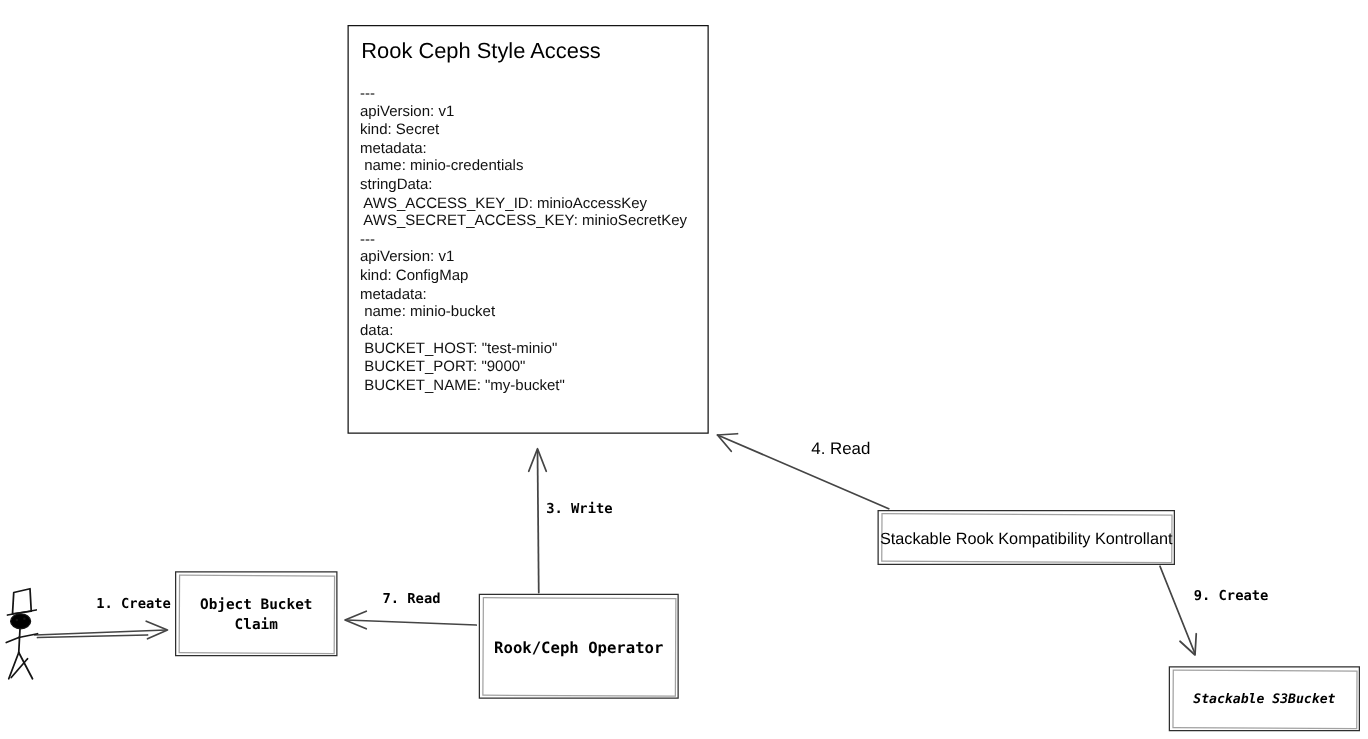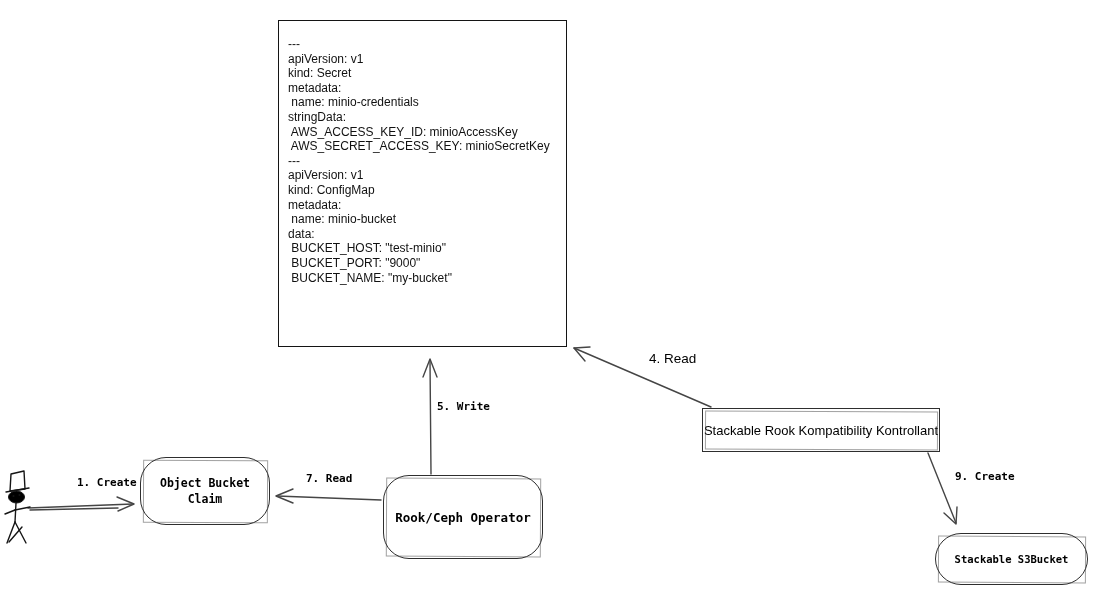--- a/index.html
+++ b/index.html
@@ -23,44 +23,45 @@
   
   .node{
     position:absolute;box-sizing:border-box;background:#fff;
     border:1.4px solid #2e2e2e;display:flex;align-items:center;justify-content:center;
     text-align:center;
   }
   .node::after{
     content:"";position:absolute;inset:1.5px;border:1px solid rgba(46,46,46,0.45);
     transform:rotate(0.3deg);pointer-events:none;
   }
-  .mono{font-family:"DejaVu Sans Mono","Liberation Mono",monospace;font-weight:700;border-radius:26px;}
+  .mono{font-family:"DejaVu Sans Mono","Liberation Mono",monospace;font-weight:700;}
   .node-obc{left:140px;top:457px;width:130px;height:68px;font-size:11.5px;line-height:16px;white-space:pre;}
   .node-op{left:383px;top:475px;width:160px;height:84px;font-size:12.5px;}
   .node-srkk{left:702px;top:408px;width:238px;height:44px;font-size:13px;font-family:"Liberation Sans",sans-serif;}
-  .node-s3{left:935px;top:533px;width:153px;height:52px;font-size:10.5px;}
+  .node-s3{left:935px;top:533px;width:153px;height:52px;font-size:10.5px;font-style:italic;}
   
   .edge-label{position:absolute;white-space:nowrap;color:#000;}
   .edge-label.mono-lbl{font-family:"DejaVu Sans Mono","Liberation Mono",monospace;font-weight:700;font-size:11px;}
   .lbl-1{left:77px;top:476px;}
   .lbl-2{left:306px;top:472px;}
   .lbl-3{left:437px;top:400px;}
   .lbl-4{left:649px;top:351px;font-size:13.5px;font-family:"Liberation Sans",sans-serif;}
   .lbl-5{left:955px;top:470px;}
   
   #wires{position:absolute;left:0;top:0;width:1094px;height:591px;pointer-events:none;}
   #wires path,#wires line,#wires polyline{stroke:#454545;stroke-width:1.4;fill:none;stroke-linecap:round;stroke-linejoin:round;}
   #wires .figure path,#wires .figure line,#wires .figure ellipse{stroke:#151515;}
 </style>
 </head>
 <body>
 
 <div id="canvas">
 
   <div class="big-box">
+    <div class="title">Rook Ceph Style Access</div>
     <div class="yaml">---
 apiVersion: v1
 kind: Secret
 metadata:
  name: minio-credentials
 stringData:
  AWS_ACCESS_KEY_ID: minioAccessKey
  AWS_SECRET_ACCESS_KEY: minioSecretKey
 ---
 apiVersion: v1
@@ -74,21 +75,21 @@
   </div>
 
   <div class="node node-obc mono">Object Bucket
 Claim</div>
   <div class="node node-op mono">Rook/Ceph Operator</div>
   <div class="node node-srkk">Stackable Rook Kompatibility Kontrollant</div>
   <div class="node node-s3 mono">Stackable S3Bucket</div>
 
   <div class="edge-label mono-lbl lbl-1">1. Create</div>
   <div class="edge-label mono-lbl lbl-2">7. Read</div>
-  <div class="edge-label mono-lbl lbl-3">5. Write</div>
+  <div class="edge-label mono-lbl lbl-3">3. Write</div>
   <div class="edge-label lbl-4">4. Read</div>
   <div class="edge-label mono-lbl lbl-5">9. Create</div>
 
   <svg id="wires" viewBox="0 0 1094 591" xmlns="http://www.w3.org/2000/svg">
 
     <g>
       <line x1="28" y1="508" x2="133" y2="504"></line>
       <line x1="30" y1="510" x2="118" y2="508" stroke="rgba(70,70,70,0.45)"></line>
       <polyline points="117,497 134,504 118,511"></polyline>
     </g>

